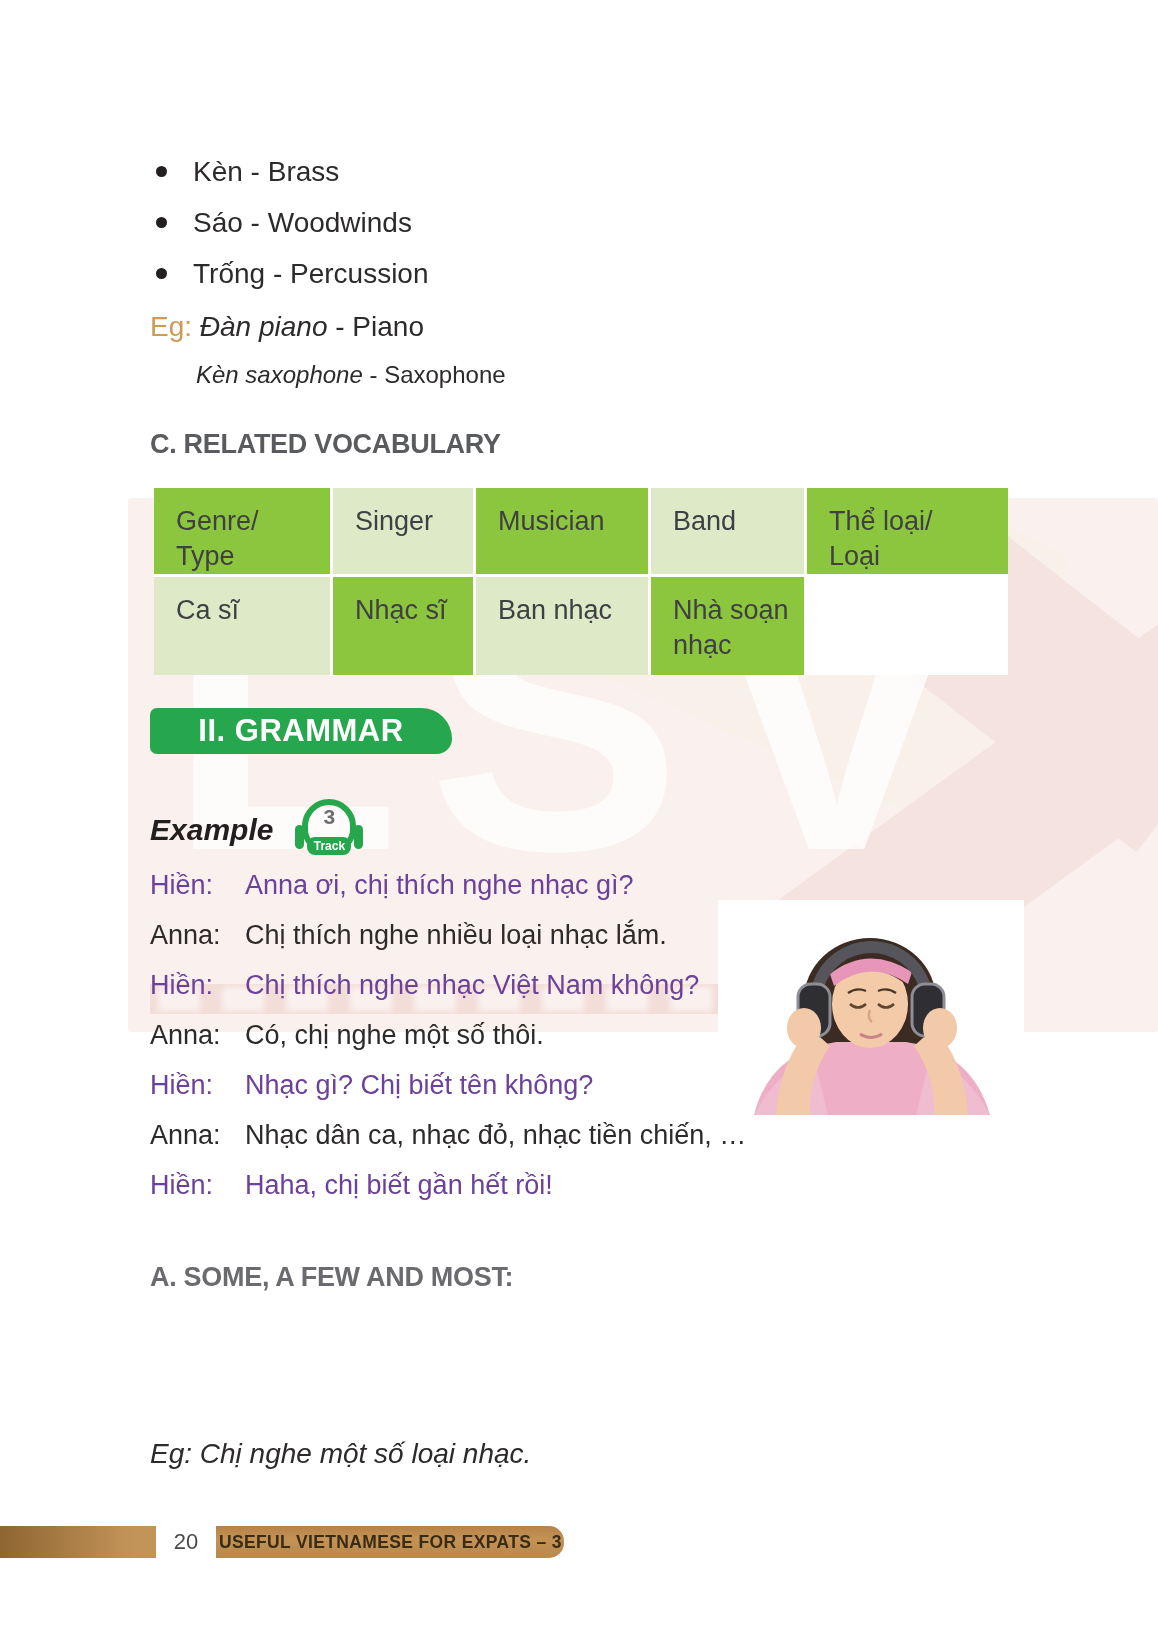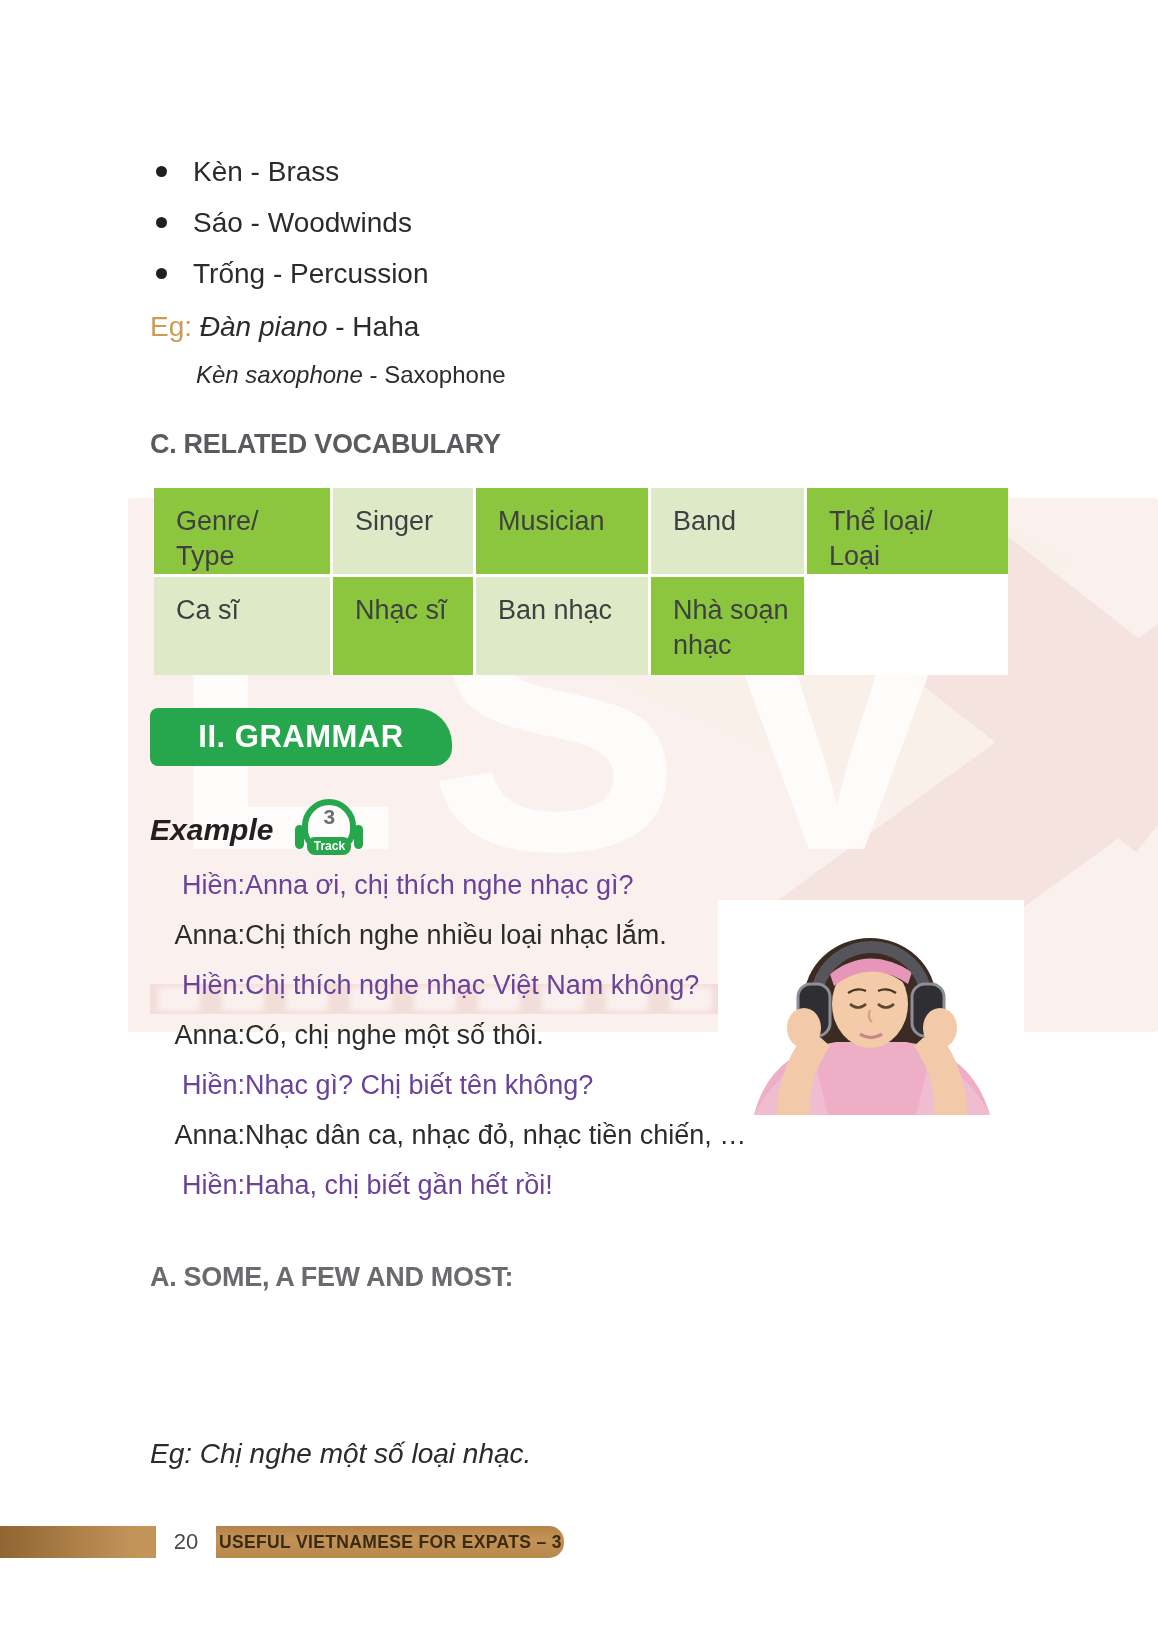--- a/index.html
+++ b/index.html
@@ -34,39 +34,39 @@
   
   .c-heading{position:absolute;left:150px;top:429px;margin:0;font-size:27px;font-weight:bold;
     color:#5a5b5e;letter-spacing:-0.3px;}
   .vocab-table{position:absolute;left:154px;top:488px;width:854px;display:grid;
     grid-template-columns:176px 140px 172px 153px 201px;grid-template-rows:86px 98px;
     gap:3px;background:#ffffff;}
   .vt-cell{font-size:27px;color:#3f4041;padding:16px 10px 12px 22px;line-height:1.3;white-space:pre-line;}
   .vt-green{background:#8cc63f;}
   .vt-light{background:#dee9c8;}
   
-  .grammar-banner{position:absolute;left:150px;top:708px;width:302px;height:58px;
+  .grammar-banner{position:absolute;left:150px;top:708px;width:302px;height:46px;
     background:#27a74d;border-radius:8px 36px 18px 8px;display:flex;align-items:center;
     justify-content:center;color:#ffffff;font-size:31px;font-weight:bold;letter-spacing:.5px;}
   
   .example-row{position:absolute;left:150px;top:797px;display:flex;align-items:flex-start;gap:22px;}
   .example-label{font-size:30px;font-weight:bold;font-style:italic;color:#231f20;margin-top:16px;}
   .track-icon{position:relative;width:68px;height:64px;display:inline-block;flex:none;}
   .tband{position:absolute;left:7px;right:7px;top:2px;bottom:8px;border:6px solid #27a74d;
     border-radius:50% 50% 44% 44%;}
   .tcup{position:absolute;bottom:12px;width:9px;height:24px;background:#27a74d;border-radius:5px;}
   .tcup-l{left:0;}.tcup-r{right:0;}
   .tnum{position:absolute;top:8px;left:0;right:0;text-align:center;font-weight:bold;
     font-size:21px;color:#6d6e71;}
   .tlabel{position:absolute;bottom:6px;left:12px;right:12px;background:#27a74d;color:#ffffff;
     border-radius:8px;font-size:12px;font-weight:bold;text-align:center;padding:2px 0;}
   
   .dialogue{position:absolute;left:150px;top:860px;}
   .dlg-row{height:50px;display:flex;align-items:center;font-size:27px;white-space:nowrap;}
-  .dlg-speaker{width:95px;flex:none;text-align:right;}
+  .dlg-speaker{width:95px;flex:none;}
   .dlg-purple{color:#6b4199;}
   .dlg-dark{color:#2d2a2b;}
   
   .photo{position:absolute;left:718px;top:900px;width:306px;height:215px;background:#ffffff;}
   
   .a-heading{position:absolute;left:150px;top:1262px;margin:0;font-size:27px;font-weight:bold;
     color:#6a6b6e;letter-spacing:-0.3px;}
   .a-bullet{position:absolute;left:150px;top:1318px;width:820px;display:flex;font-size:28px;}
   .a-bullet .bullet-dot{margin-top:22px;}
   .a-bullet-text{line-height:55px;}
@@ -107,21 +107,21 @@
       <span>Sáo - Woodwinds</span>
     </li>
     <li>
       <span class="bullet-dot"></span>
       <span>Trống - Percussion</span>
     </li>
   </ul>
 
   <div class="eg-line1">
     <span class="eg-label">Eg:</span>
-    <span class="it">Đàn piano</span><span> - Haha</span>
+    <span class="it">Đàn piano</span><span> - Piano</span>
   </div>
   <div class="eg-line2">
     <span class="it">Kèn saxophone</span><span> - Saxophone</span>
   </div>
 
   <h3 class="c-heading">C. RELATED VOCABULARY</h3>
 
   <div class="vocab-table">
     <div class="vt-cell vt-green">Genre/
 Type</div>

